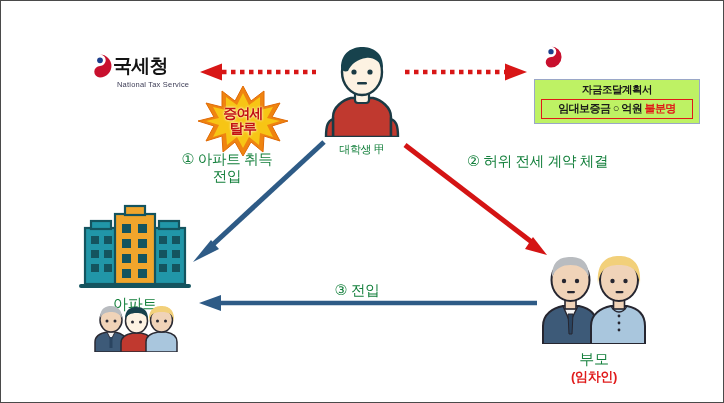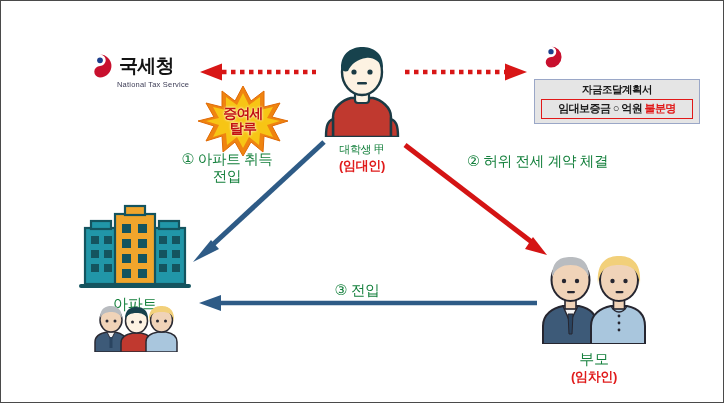--- a/index.html
+++ b/index.html
@@ -31,38 +31,38 @@
   }
   .lbl-red {
     font-weight: bold;
     color: #e01b1b;
     white-space: nowrap;
     letter-spacing: -0.3px;
   }
   .center { text-align: center; }
 
   
-  .org-row { display: flex; align-items: center; gap: 6px; }
+  .org-row { display: flex; align-items: center; }
   .org-name {
     font-size: 19px;
     font-weight: bold;
     color: #141414;
     letter-spacing: -0.8px;
   }
   .org-sub {
     font-size: 7.5px;
     color: #3d3d56;
     letter-spacing: 0.2px;
     margin-top: 1px;
   }
 
   
   .docbox {
     border: 1.5px solid #9aa7c7;
-    background: #e5e5e5;
+    background: #bef264;
     padding: 3px 6px 4px 6px;
     text-align: center;
   }
   .doc-title {
     font-size: 10.5px;
     font-weight: bold;
     color: #1a1a1a;
     letter-spacing: -0.5px;
     margin-bottom: 2px;
   }
@@ -172,21 +172,20 @@
       <ellipse cx="39" cy="27" rx="20" ry="23" fill="#fdf2e2" stroke="#1b3a44" stroke-width="2.4"></ellipse>
 
       <path d="M18 23 C18 7 30 2 39 2 C49 2 61 7 60 24 C57 16 50 12 43 13 C35 14 28 19 25 26 C22 27 19 26 18 23 Z" fill="#17424d"></path>
 
       <circle cx="31" cy="27" r="2.6" fill="#1b3a44"></circle>
       <circle cx="47" cy="27" r="2.6" fill="#1b3a44"></circle>
 
       <rect x="34" y="37" width="10" height="2.6" rx="1.3" fill="#1b3a44"></rect>
     </svg>
     <div class="lbl center step" style="margin-top:2px; font-size:11px;">대학생 甲</div>
-    <div class="lbl-red center" style="font-size:13px; margin-top:1px;">(임대인)</div>
   </div>
 
   <div class="abs lbl center step" style="left:152px; top:150px; width:148px;">
     <span>①</span>
     <span>아파트 취득</span>
     <div>전입</div>
   </div>
 
   <svg class="abs" style="left:180px; top:135px;" width="150" height="130">
     <line x1="143" y1="6" x2="26" y2="114" stroke="#2e5b86" stroke-width="5"></line>

